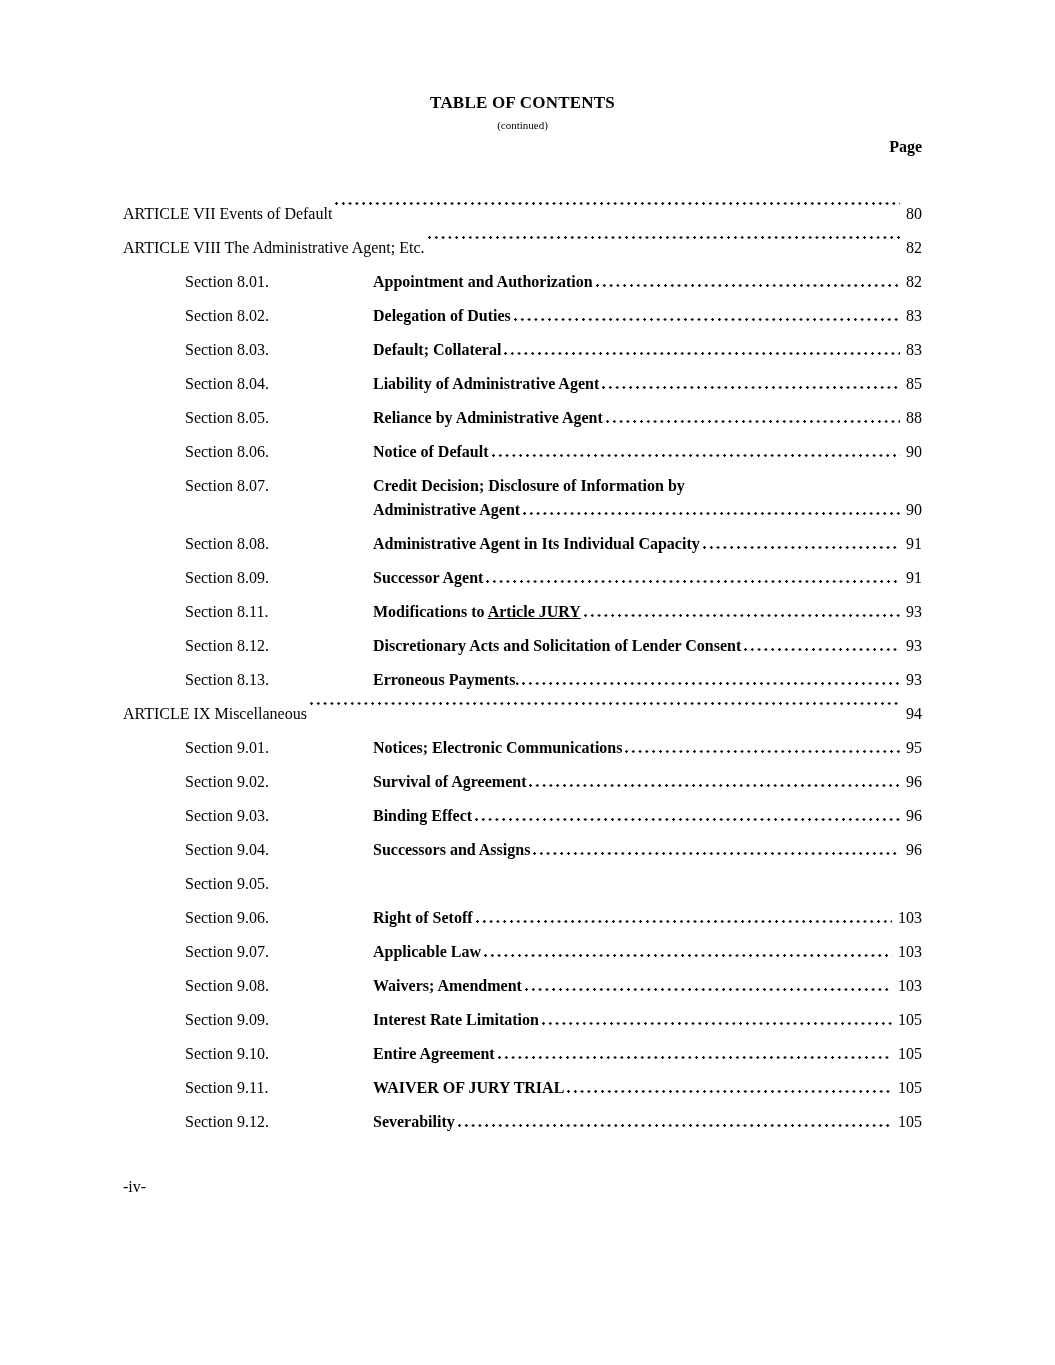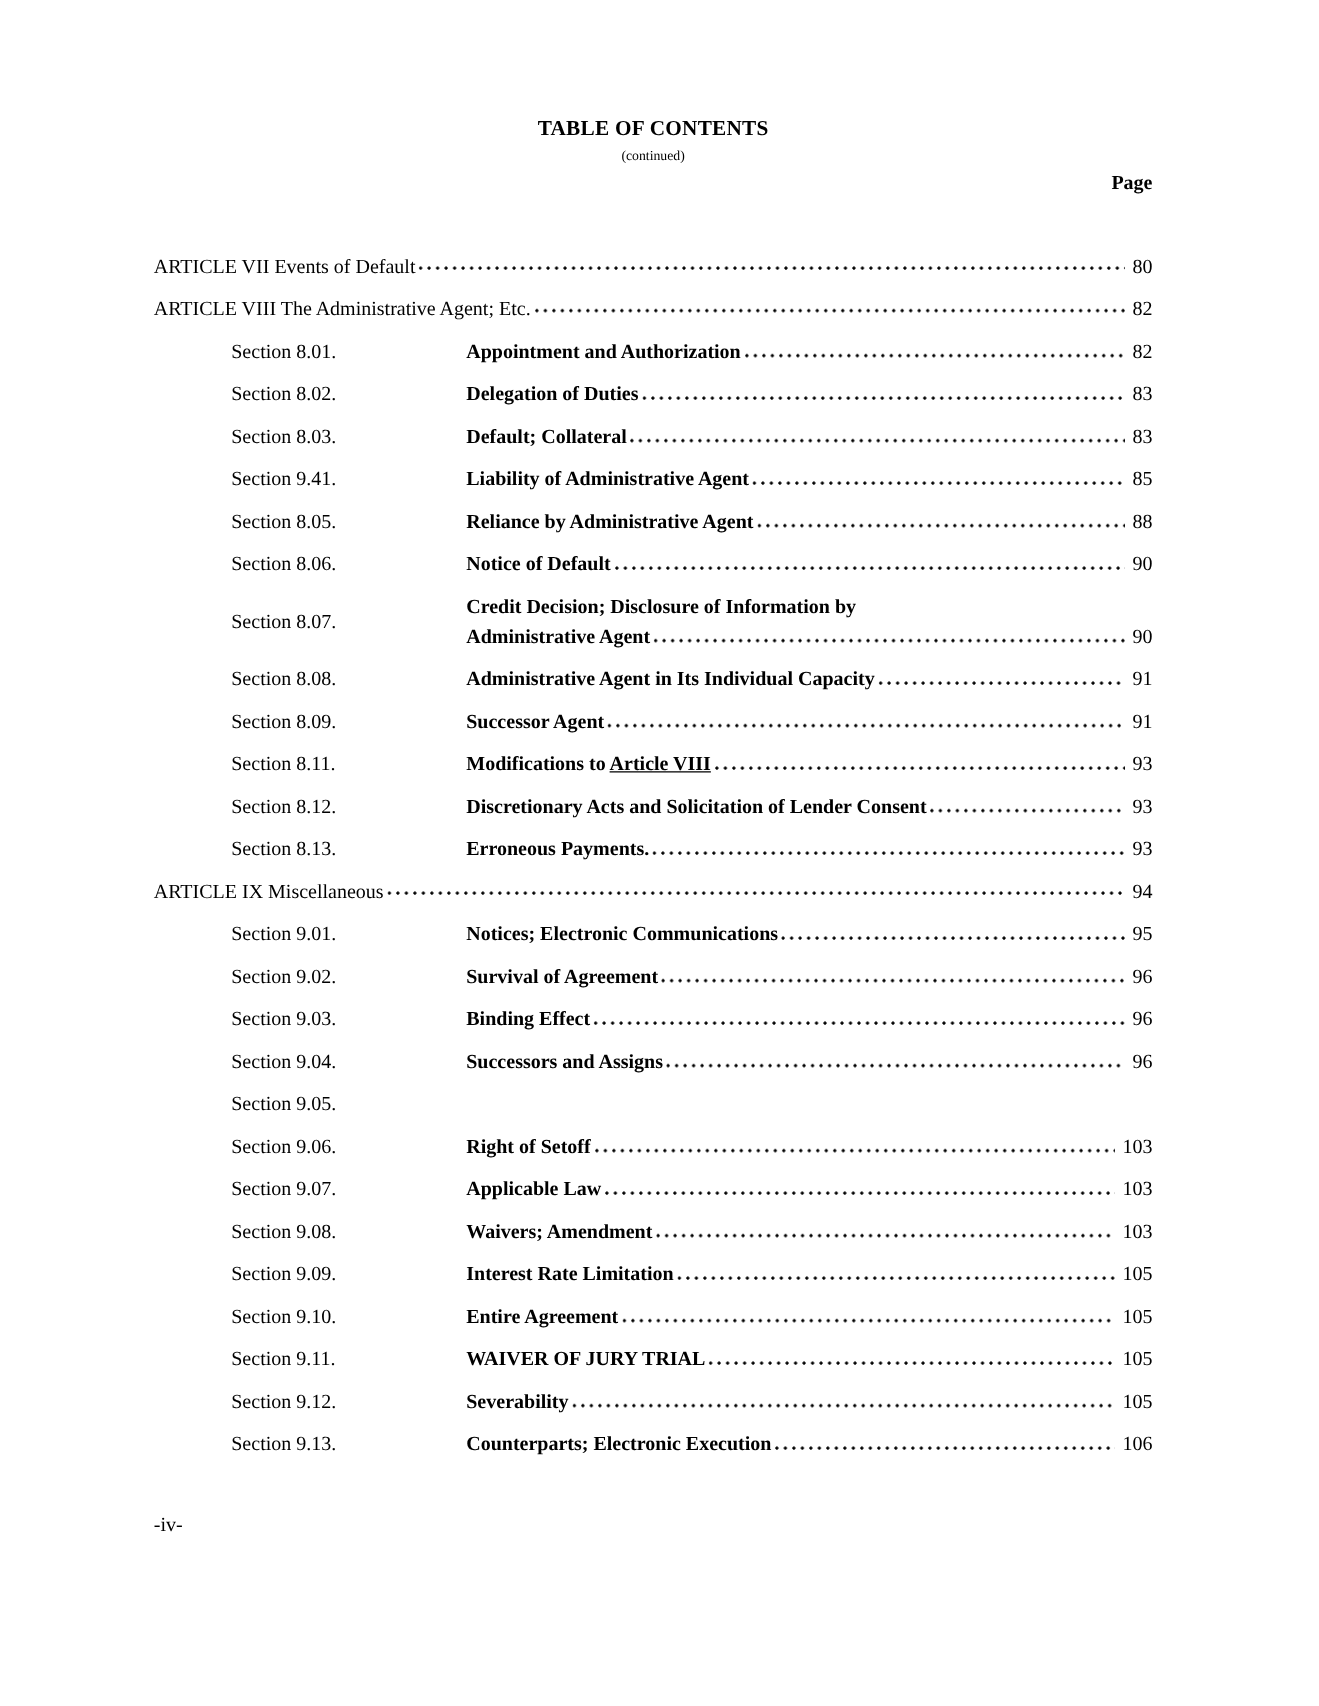--- a/index.html
+++ b/index.html
@@ -16,21 +16,21 @@
   .content { padding: 0 133px 0 123px; }
 
   
   .header { margin-top: 92px; text-align: center; }
   .doc-title { font-weight: bold; font-size: 17px; line-height: 22px; letter-spacing: 0.2px; }
   .doc-subtitle { font-size: 11px; line-height: 22px; }
   .page-label { text-align: right; font-weight: bold; font-size: 16px; line-height: 22px; margin-top: 0; }
 
   
   .toc { margin-top: 44px; }
-  .toc-row { display: flex; align-items: center; line-height: 24px; margin-bottom: 10px; }
+  .toc-row { display: flex; align-items: flex-start; line-height: 24px; margin-bottom: 10px; }
   .toc-row .article-text { white-space: nowrap; }
   .sec-label {
     flex: 0 0 214px;
     width: 214px;
     box-sizing: border-box;
     padding-left: 62px;
     white-space: nowrap;
   }
   .row-body { flex: 1 1 auto; min-width: 0; margin-left: 36px; }
   .body-line { display: flex; align-items: baseline; line-height: 24px; }
@@ -98,21 +98,21 @@
           <span class="sec-label">Section 8.03.</span>
           <div class="row-body">
             <div class="body-line">
               <span class="sec-title">Default; Collateral</span>
               <span class="dots"></span>
               <span class="pagenum">83</span>
             </div>
           </div>
         </div>
         <div class="toc-row">
-          <span class="sec-label">Section 9.41.</span>
+          <span class="sec-label">Section 8.04.</span>
           <div class="row-body">
             <div class="body-line">
               <span class="sec-title">Liability of Administrative Agent</span>
               <span class="dots"></span>
               <span class="pagenum">85</span>
             </div>
           </div>
         </div>
         <div class="toc-row">
           <span class="sec-label">Section 8.05.</span>
@@ -164,21 +164,21 @@
               <span class="sec-title">Successor Agent</span>
               <span class="dots"></span>
               <span class="pagenum">91</span>
             </div>
           </div>
         </div>
         <div class="toc-row">
           <span class="sec-label">Section 8.11.</span>
           <div class="row-body">
             <div class="body-line">
-              <span class="sec-title">Modifications to <span class="u">Article VIII</span></span>
+              <span class="sec-title">Modifications to <span class="u">Article JURY</span></span>
               <span class="dots"></span>
               <span class="pagenum">93</span>
             </div>
           </div>
         </div>
         <div class="toc-row">
           <span class="sec-label">Section 8.12.</span>
           <div class="row-body">
             <div class="body-line">
               <span class="sec-title">Discretionary Acts and Solicitation of Lender Consent</span>
@@ -308,30 +308,20 @@
         <div class="toc-row">
           <span class="sec-label">Section 9.12.</span>
           <div class="row-body">
             <div class="body-line">
               <span class="sec-title">Severability</span>
               <span class="dots"></span>
               <span class="pagenum">105</span>
             </div>
           </div>
         </div>
-        <div class="toc-row">
-          <span class="sec-label">Section 9.13.</span>
-          <div class="row-body">
-            <div class="body-line">
-              <span class="sec-title">Counterparts; Electronic Execution</span>
-              <span class="dots"></span>
-              <span class="pagenum">106</span>
-            </div>
-          </div>
-        </div>
       </div>
 
     <div class="footer">
       <span>-iv-</span>
     </div>
 
   </div>
 </div>
 
 </body></html>

